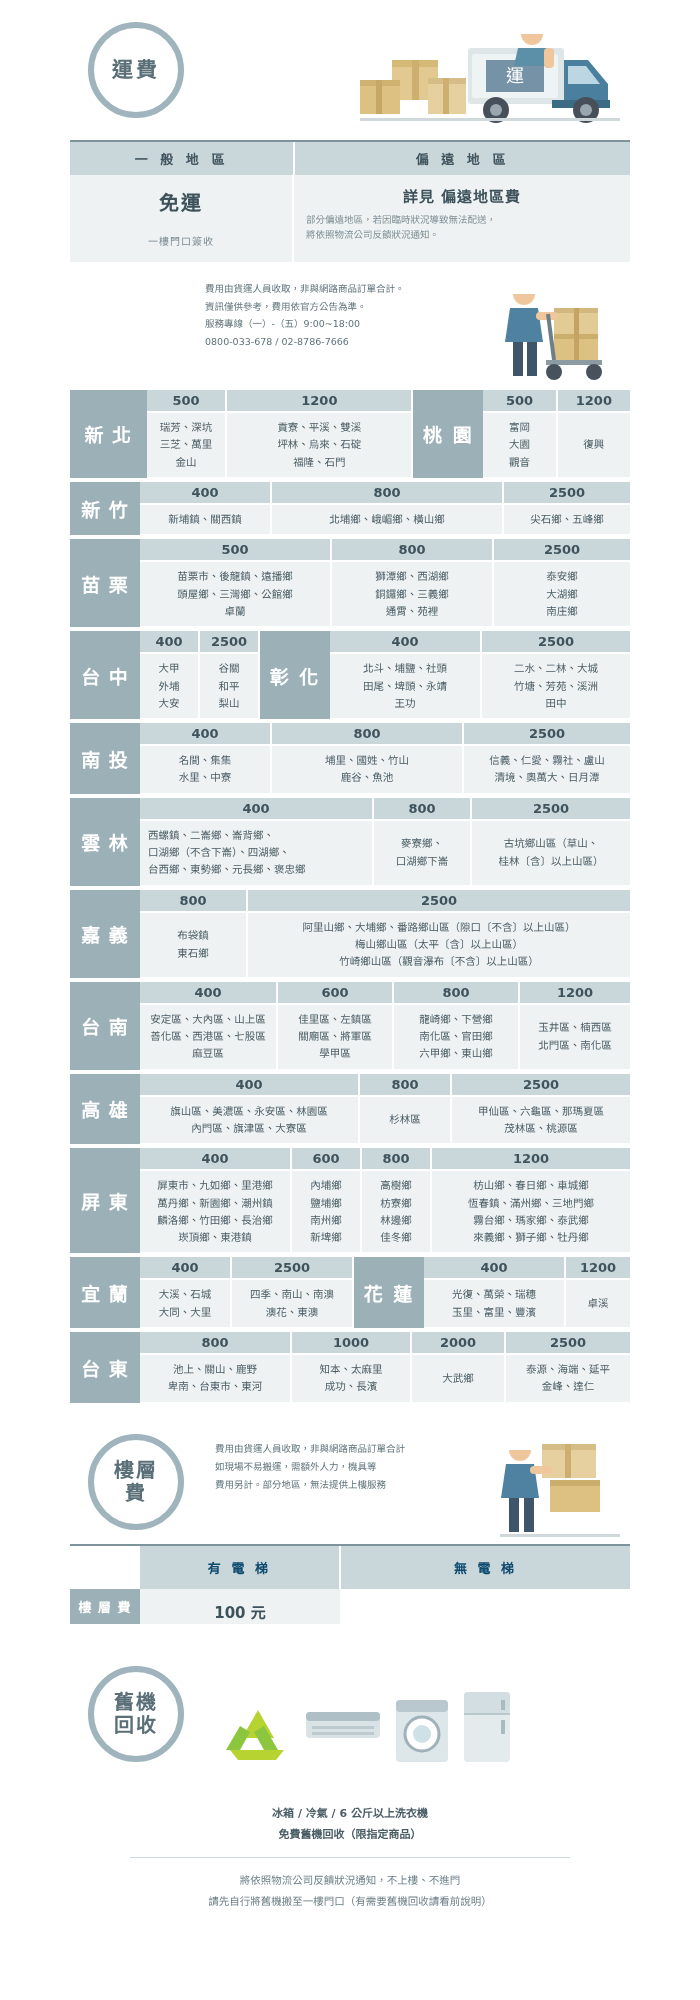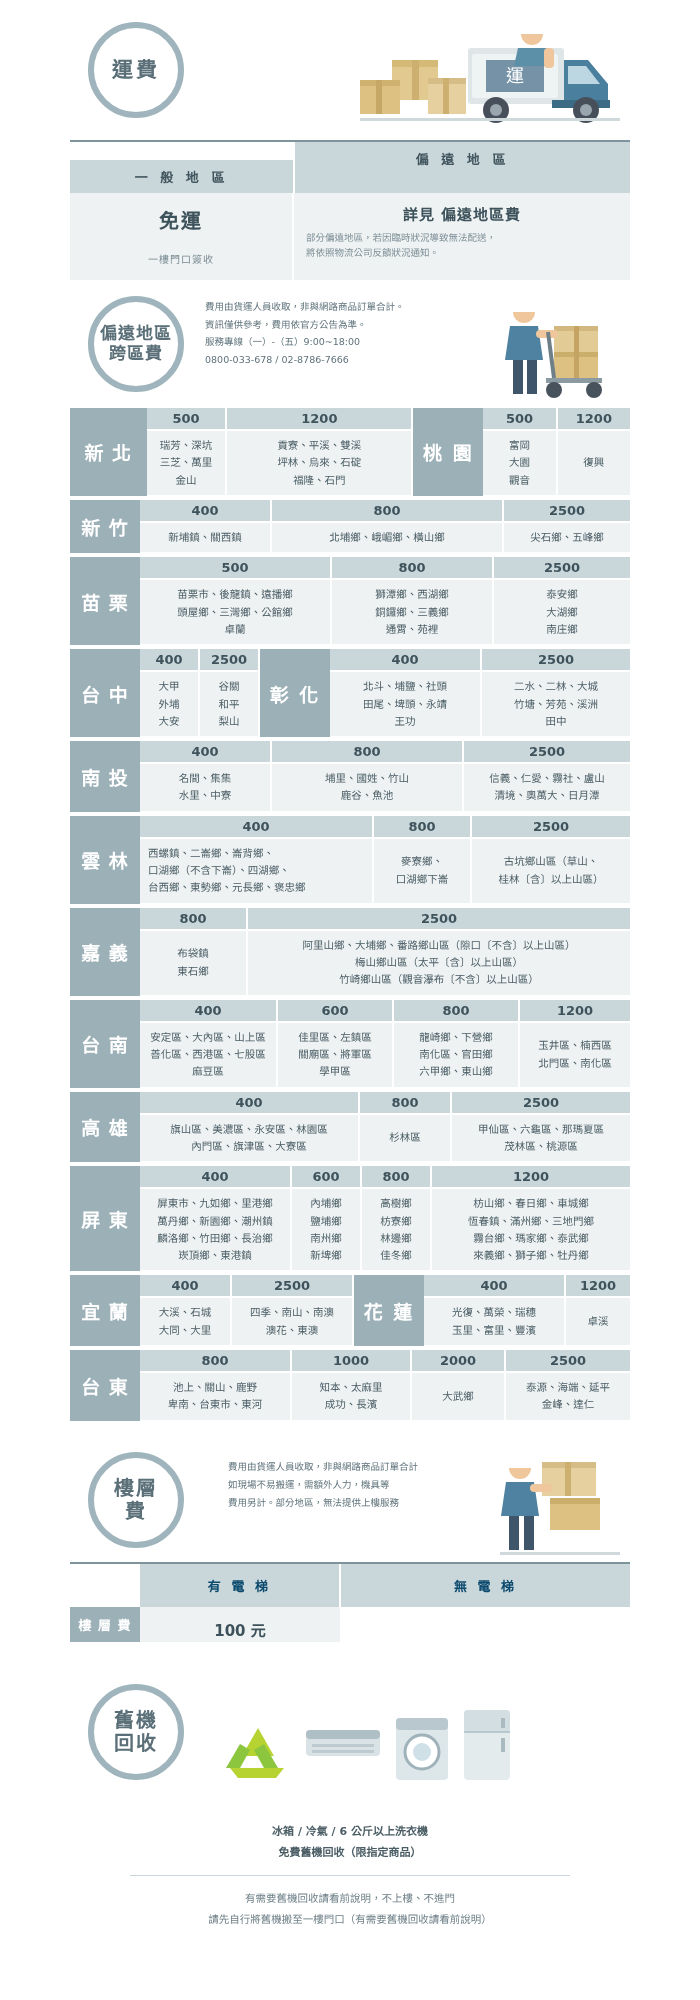--- a/index.html
+++ b/index.html
@@ -36,21 +36,21 @@
   .sec1 .badge{position:absolute;left:18px;top:22px;}
   .truck{
     position:absolute;right:0;top:8px;width:330px;height:128px;
   }
 
   .hdr-row{display:flex;border-top:2px solid #7d949c;}
   .hdr-cell{
     background:#c9d6da;color:#42565f;font-size:13px;letter-spacing:4px;
     text-align:center;padding:7px 0;font-weight:bold;
   }
-  .hdr-cell.a{width:40%;border-right:2px solid #ffffff;margin-top:18px;}
+  .hdr-cell.a{width:40%;border-right:2px solid #ffffff;}
   .hdr-cell.b{width:60%;}
   .body-row{display:flex;background:#eef2f3;}
   .body-a{
     width:40%;box-sizing:border-box;border-right:2px solid #ffffff;
     text-align:center;padding:12px 0 14px;
   }
   .body-a .big{font-size:20px;font-weight:bold;color:#3d525b;letter-spacing:2px;}
   .body-a .sub{font-size:10px;color:#7b8c93;margin-top:17px;letter-spacing:1px;}
   .body-b{width:60%;box-sizing:border-box;padding:10px 12px 12px;}
   .body-b .big{font-size:15px;font-weight:bold;color:#3d525b;text-align:center;letter-spacing:1px;}
@@ -92,21 +92,21 @@
   .inline-badge{
     background:#9cb0b7;color:#fff;font-size:19px;font-weight:bold;
     text-align:center;letter-spacing:2px;
   }
 
   
   .sec3{position:relative;height:120px;margin-top:20px;}
   .sec3 .badge{position:absolute;left:18px;top:10px;}
   .sec3 .badge .l1,.sec3 .badge .l2{font-size:20px;letter-spacing:2px;}
   .sec3 .notes{
-    position:absolute;left:158px;top:16px;width:300px;
+    position:absolute;left:145px;top:16px;width:300px;
     font-size:9.5px;color:#5f737b;line-height:1.9;
   }
   .mover{position:absolute;right:0;top:0;width:150px;height:118px;}
 
   .floor-hdr{display:flex;border-top:2px solid #7d949c;}
   .floor-hdr .sp{width:70px;background:#ffffff;}
   .floor-hdr .h{
     background:#c9d6da;color:#0c4a6e;font-size:13px;font-weight:bold;
     text-align:center;padding:12px 0;letter-spacing:3px;border-right:2px solid #fff;
   }
@@ -195,24 +195,20 @@
       <div class="sub">一樓門口簽收</div>
     </div>
     <div class="body-b">
       <div class="big">詳見 偏遠地區費</div>
       <div class="sub" style="white-space:pre-line;">部分偏遠地區，若因臨時狀況導致無法配送，
 將依照物流公司反饋狀況通知。</div>
     </div>
   </div>
 
   <div class="sec2">
-    <div class="badge">
-      <div class="l1">偏遠地區</div>
-      <div class="l2">跨區費</div>
-    </div>
     <div class="notes">
       <div>費用由貨運人員收取，非與網路商品訂單合計。</div>
       <div>資訊僅供參考，費用依官方公告為準。</div>
       <div>服務專線（一）-（五）9:00~18:00</div>
       <div>0800-033-678 / 02-8786-7666</div>
     </div>
     <svg class="worker" viewBox="0 0 150 112">
       <rect x="74" y="36" width="44" height="26" fill="#e3cb95"></rect>
       <rect x="74" y="36" width="44" height="5" fill="#d2b87e"></rect>
       <rect x="74" y="62" width="44" height="26" fill="#ddc183"></rect>
@@ -562,18 +558,18 @@
       <line x1="244" y1="38" x2="290" y2="38" stroke="#b9c8ce" stroke-width="2"></line>
     </svg>
   </div>
 
   <div class="recy-text">
     <div class="b">冰箱 / 冷氣 / 6 公斤以上洗衣機</div>
     <div class="b">免費舊機回收（限指定商品）</div>
   </div>
   <div class="divider"></div>
   <div class="recy-note">
-    <div>有需要舊機回收請看前說明，不上樓、不進門</div>
+    <div>將依照物流公司反饋狀況通知，不上樓、不進門</div>
     <div>請先自行將舊機搬至一樓門口（有需要舊機回收請看前說明）</div>
   </div>
 
 </div>
 </div>
 
 </body></html>

